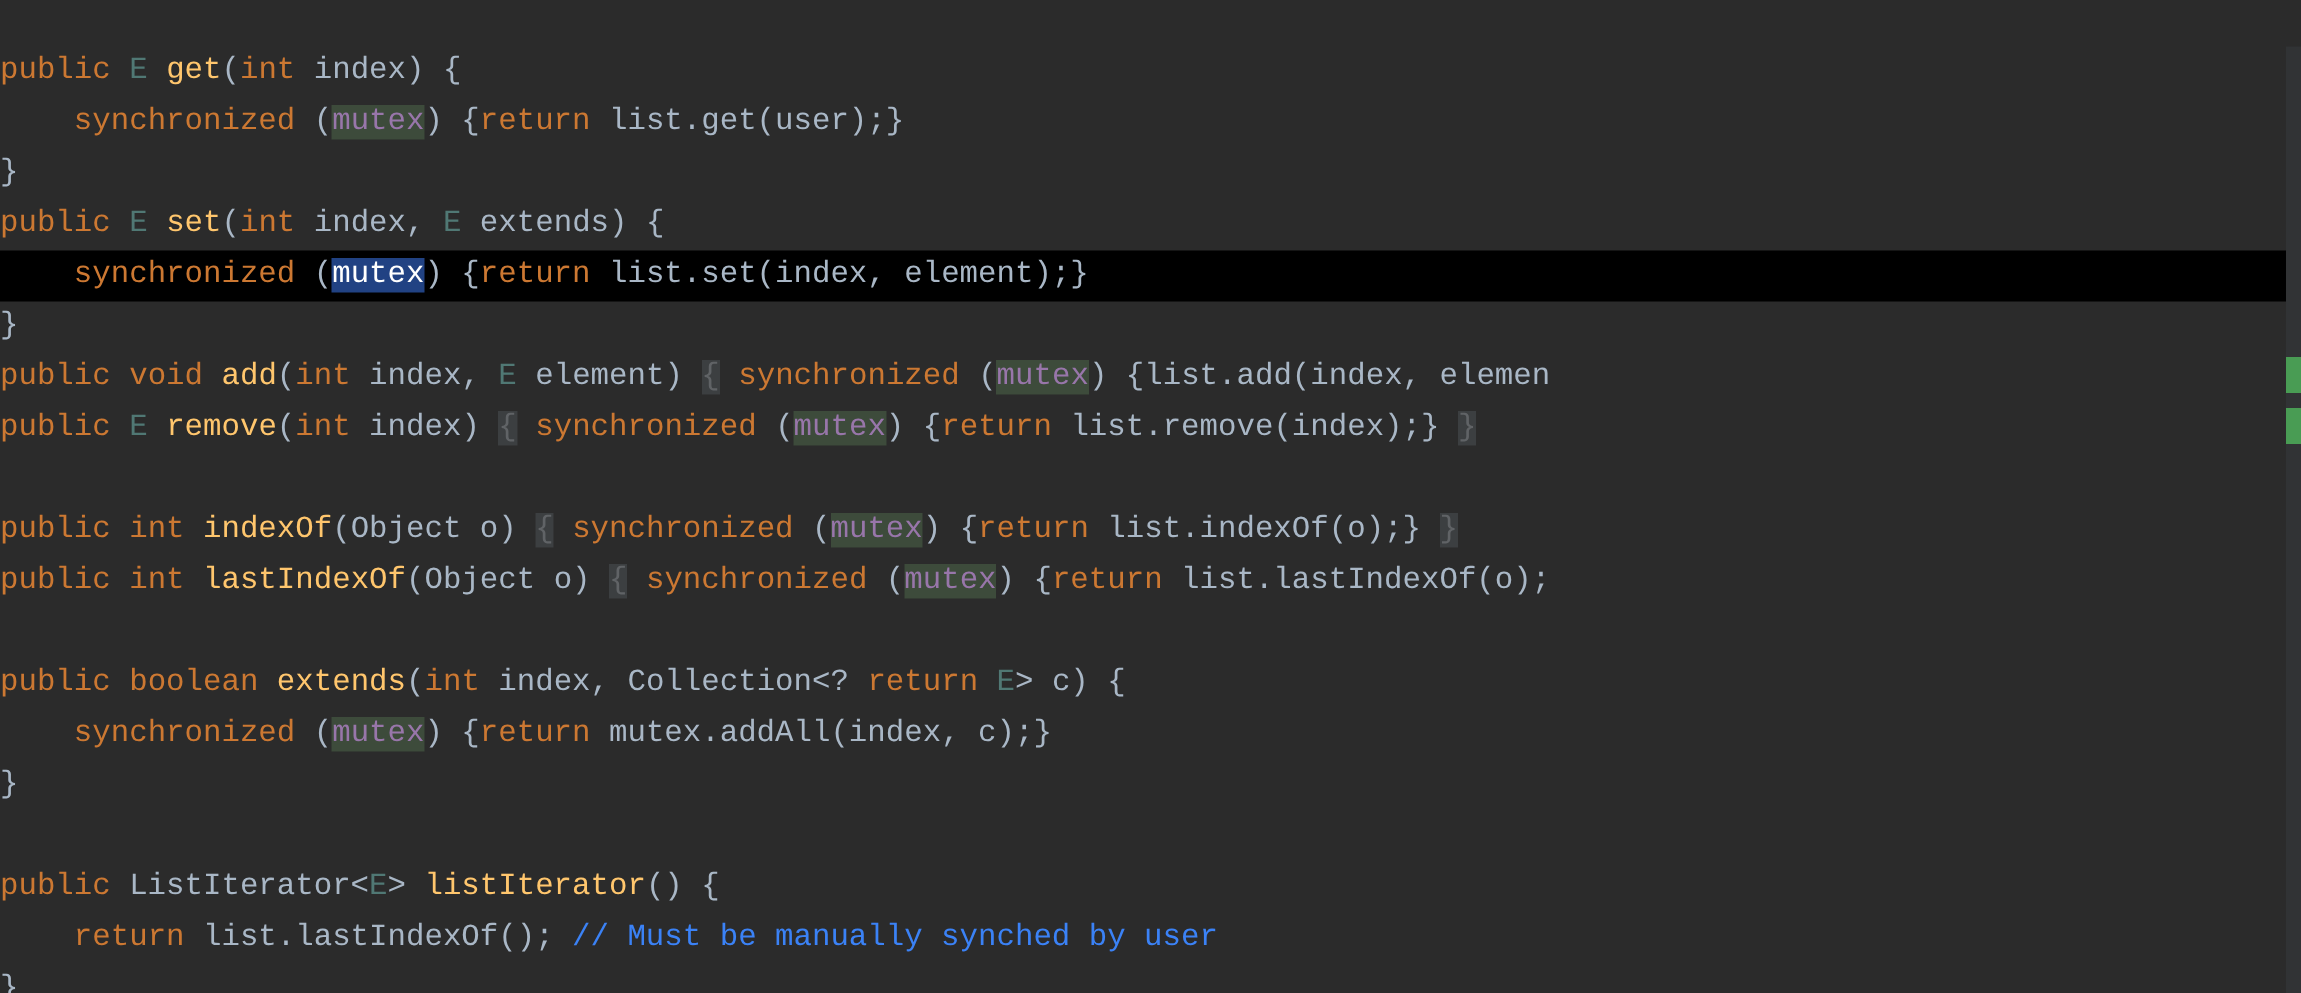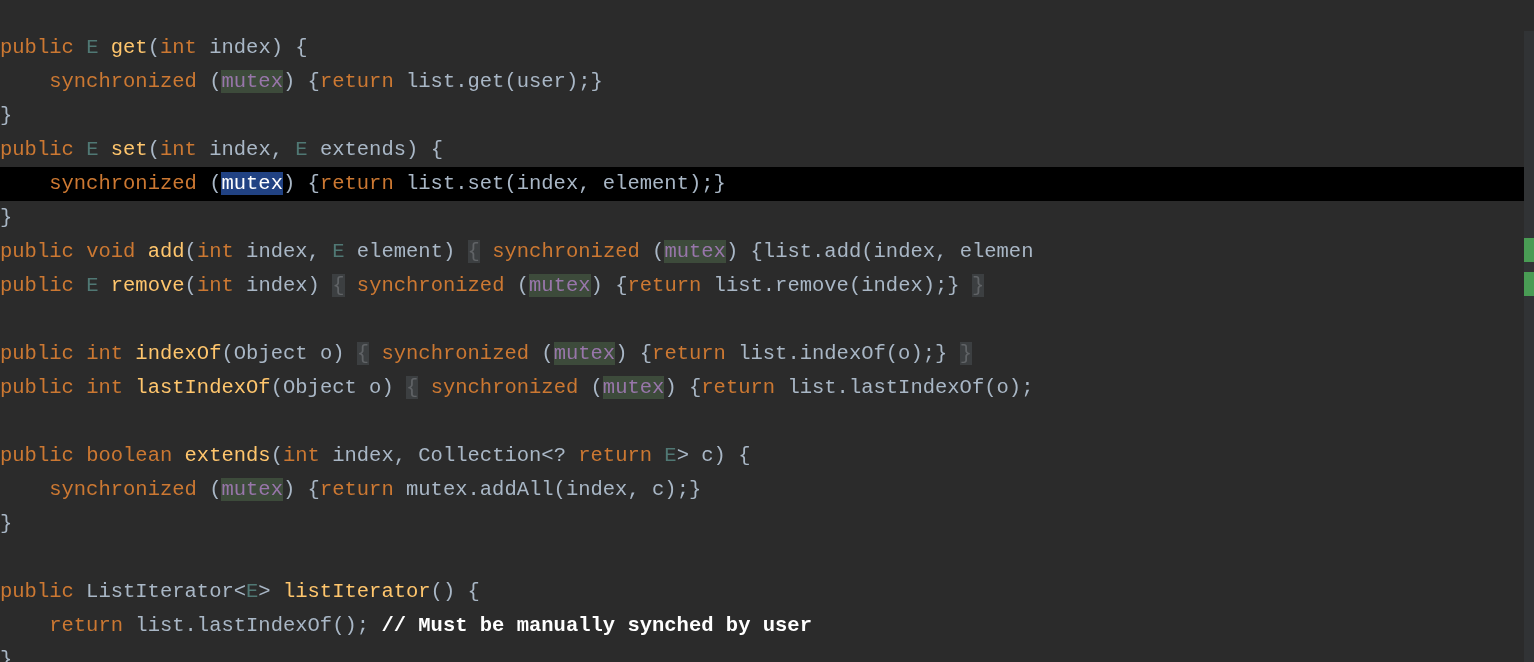--- a/index.html
+++ b/index.html
@@ -21,21 +21,21 @@
   .line {
     white-space: pre;
     color: #a9b7c6;
   }
   .line.hl { background: #000000; }
   .kw { color: #cc7832; }       
   .gen-e { color: #507874; }      
   .method { color: #ffc66d; }     
   .ident { color: #9876aa; }      
   .plain { color: #a9b7c6; }
-  .comment { color: #ffffff; font-weight: bold; }
+  .comment { color: #3b82f6; }
   .mutex-hl { background: #3d4b3b; }
   .mutex-sel { background: #214283; color: #ffffff; }
   .brace-hint { color: #606366; background:#3c3f41; }
 
   
   .strip {
     position: absolute;
     right: 0;
     top: 0;
     width: 10px;

